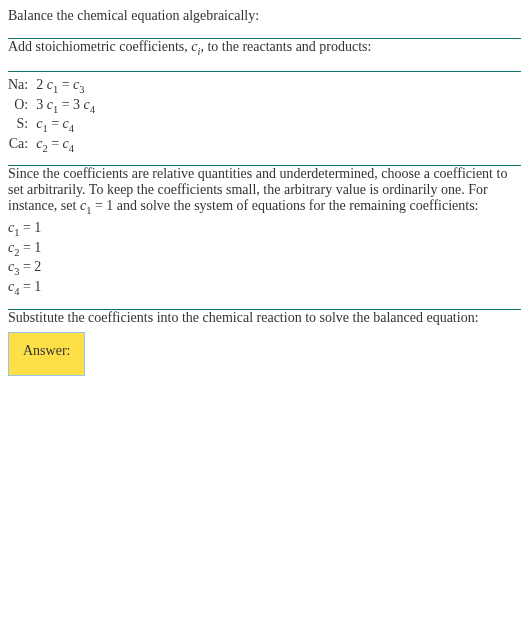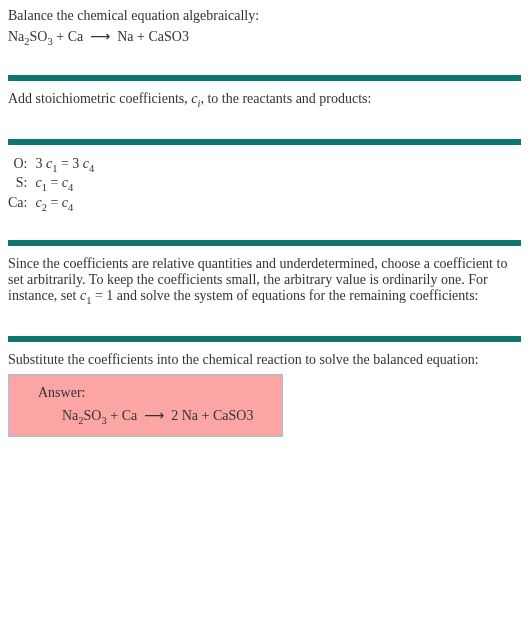--- a/index.html
+++ b/index.html
@@ -6,23 +6,22 @@
       font-family: Georgia, 'Times New Roman', serif;
       font-size: 14px;
       color: #333;
       margin: 0;
       padding: 8px;
       width: 529px;
       box-sizing: border-box;
       background: #fff;
     }
     .section {
-      border-bottom: 6px solid #0f766e;
-      padding-bottom: 26px;
-      margin-bottom: 10px;
+      border-bottom: 1px solid #0f766e;
+      padding-bottom: 10px;
     }
     .section:last-of-type {
       border-bottom: none;
     }
     .prompt {
       margin-bottom: 4px;
     }
     .eqline {
       margin: 2px 0;
     }
@@ -40,67 +39,75 @@
     .atom-table td {
       padding: 1px 6px 1px 0;
       vertical-align: baseline;
     }
     .atom-table td.label {
       text-align: right;
       padding-right: 8px;
     }
     .answer-box {
       border: 1px solid #9cc3e8;
-      background: #fca5a5;
-      padding: 10px 29px;
+      background: #fde047;
+      padding: 10px 14px;
       width: fit-content;
       margin-top: 6px;
     }
     .answer-title {
       margin-bottom: 6px;
     }
     .answer-eq {
       padding-left: 24px;
     }
     .nowrap { white-space: nowrap; }
   </style>
 </head>
 <body>
 
 <div class="section">
   <div class="prompt">Balance the chemical equation algebraically:</div>
-  <div class="eqline nowrap">Na<sub>2</sub>SO<sub>3</sub> + Ca &nbsp;⟶&nbsp; Na + CaSO3</div>
 </div>
 
 <div class="section">
   <div class="prompt">Add stoichiometric coefficients, <span class="ital">c<sub>i</sub></span>, to the reactants and products:</div>
 </div>
 
 <div class="section">
   <table class="atom-table">
     <tbody>
+    <tr>
+          <td class="label">Na:</td>
+          <td>2 <span class="ital">c</span><sub>1</sub> = <span class="ital">c</span><sub>3</sub></td>
+        </tr>
         <tr>
           <td class="label">O:</td>
           <td>3 <span class="ital">c</span><sub>1</sub> = 3 <span class="ital">c</span><sub>4</sub></td>
         </tr>
         <tr>
           <td class="label">S:</td>
           <td><span class="ital">c</span><sub>1</sub> = <span class="ital">c</span><sub>4</sub></td>
         </tr>
         <tr>
           <td class="label">Ca:</td>
           <td><span class="ital">c</span><sub>2</sub> = <span class="ital">c</span><sub>4</sub></td>
         </tr>
       </tbody>
   </table>
 </div>
 
 <div class="section">
   <div class="prompt">Since the coefficients are relative quantities and underdetermined, choose a coefficient to set arbitrarily. To keep the coefficients small, the arbitrary value is ordinarily one. For instance, set <span class="ital">c</span><sub>1</sub> = 1 and solve the system of equations for the remaining coefficients:</div>
+  <div>
+      <div class="eqline"><span class="ital">c</span><sub>1</sub> = 1</div>
+      <div class="eqline"><span class="ital">c</span><sub>2</sub> = 1</div>
+      <div class="eqline"><span class="ital">c</span><sub>3</sub> = 2</div>
+      <div class="eqline"><span class="ital">c</span><sub>4</sub> = 1</div>
+    </div>
 </div>
 
 <div>
   <div class="prompt">Substitute the coefficients into the chemical reaction to solve the balanced equation:</div>
   <div class="answer-box">
     <div class="answer-title">Answer:</div>
-    <div class="answer-eq nowrap">Na<sub>2</sub>SO<sub>3</sub> + Ca &nbsp;⟶&nbsp; 2 Na + CaSO3</div>
   </div>
 </div>
 
 </body></html>

